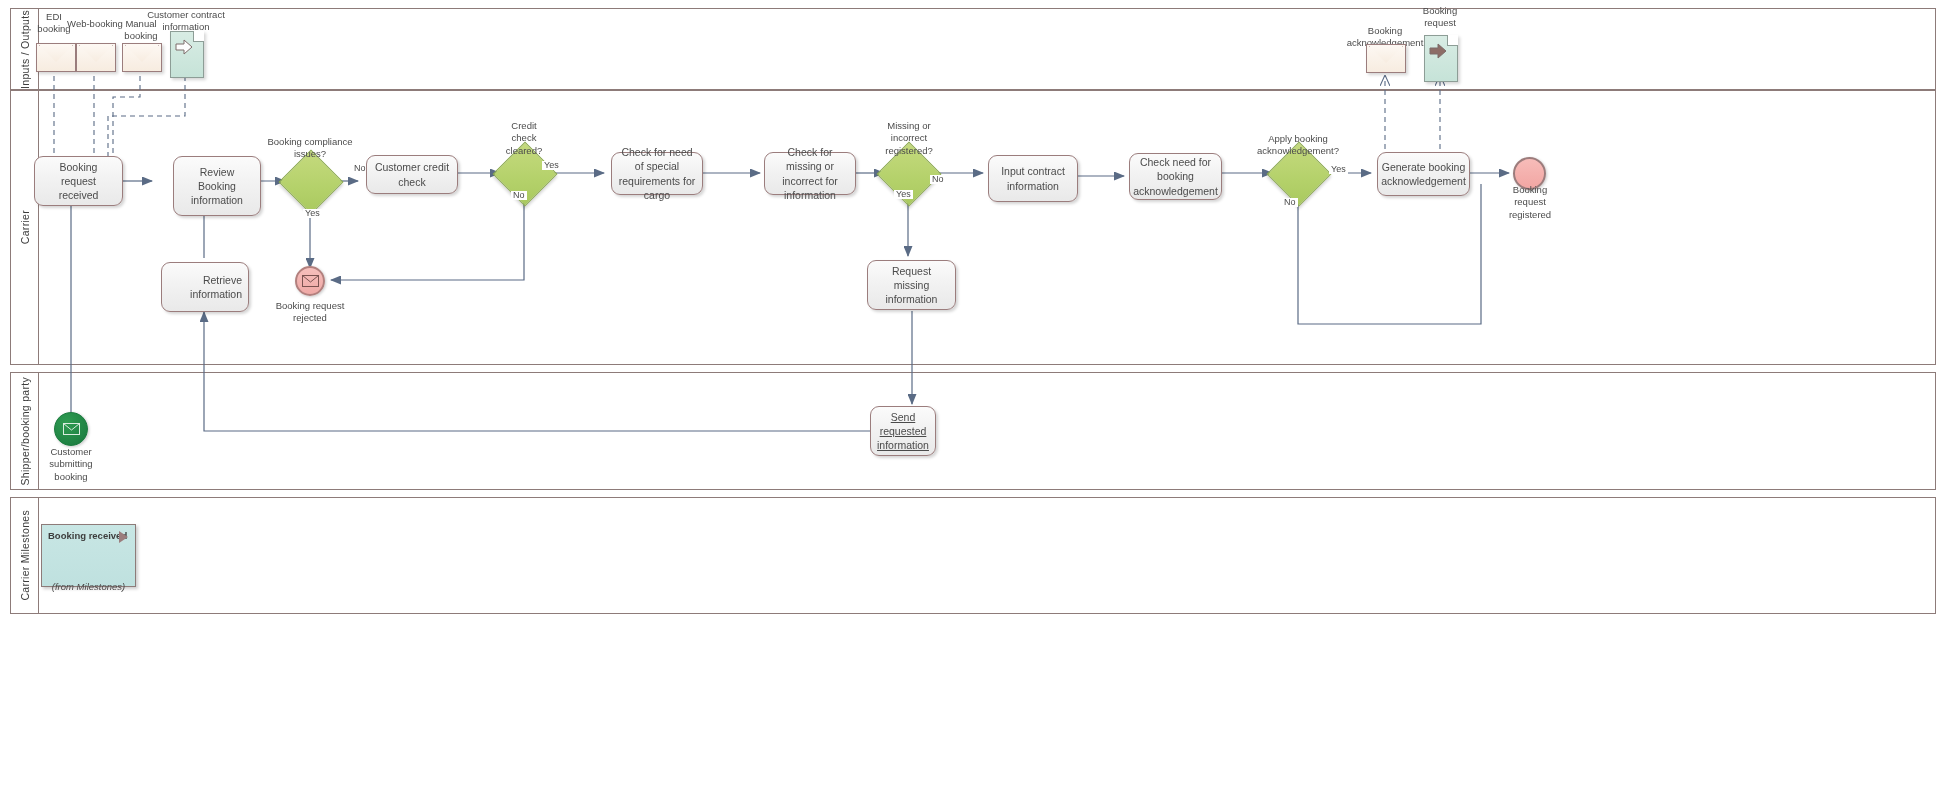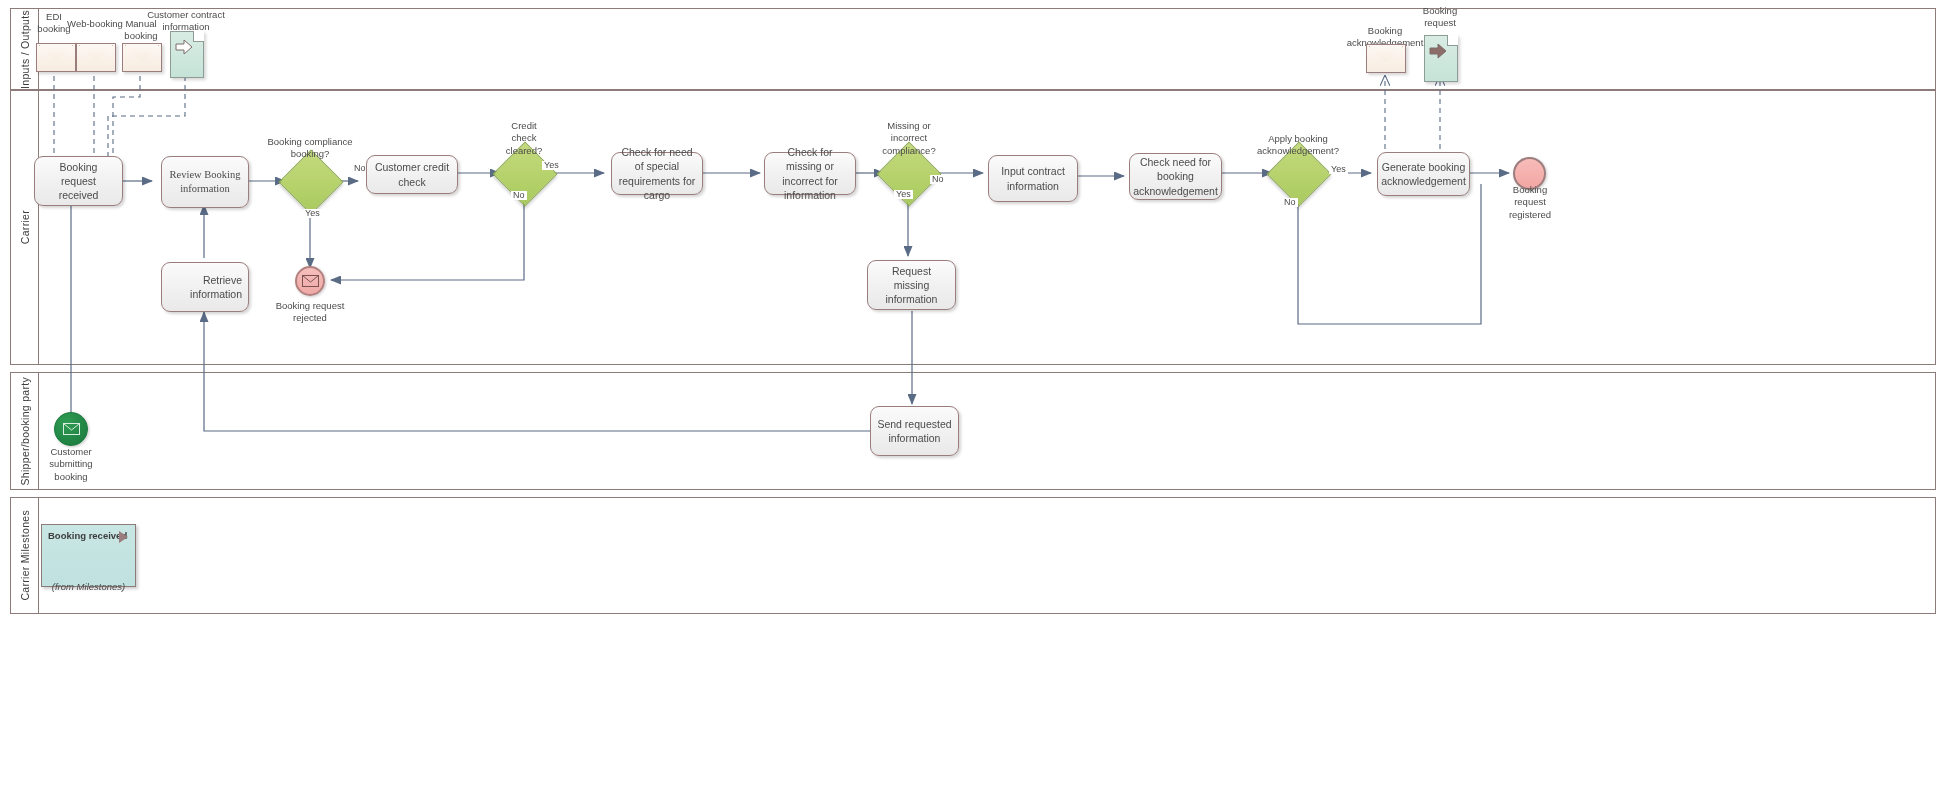--- a/index.html
+++ b/index.html
@@ -314,30 +314,30 @@
     <div class="docobj">
       <div class="dogear"></div>
       <svg width="32" height="45" viewBox="0 0 32 45" style="position:absolute;left:0;top:0;">
         <path d="M5,12 L13,12 L13,8 L21,15 L13,22 L13,18 L5,18 z" fill="#8d6d67" stroke="#7d6c6a" stroke-width="1"></path>
       </svg>
     </div>
   </div>
 
   <div class="node task" style="left:34px; top:156px; width:89px; height:50px;">Booking request received</div>
 
-  <div class="node task" style="left:161px; top:156px; width:88px; height:52px;font-family:Liberation Serif, serif;">Review Booking
+  <div class="node task" style="left:173px; top:156px; width:88px; height:60px;">Review Booking
 information</div>
 
   <div class="node task" style="left:161px; top:262px; width:88px; height:50px;text-align:right;">Retrieve information</div>
 
   <div class="gateway-wrap" style="left:288px; top:159px;">
     <div class="gateway"></div>
   </div>
   <div class="lbl" style="left:256px; top:136px; width:108px;">Booking compliance
-booking?</div>
+issues?</div>
   <div class="lbl-flow" style="left:352px; top:164px;">No</div>
   <div class="lbl-flow" style="left:303px; top:209px;">Yes</div>
 
   <div class="node event-circle event-end-msg" style="left:295px; top:266px;">
     <svg class="env-glyph" viewBox="0 0 17 12">
       <rect x="0.5" y="0.5" width="16" height="11" fill="none" stroke="#7a5250" stroke-width="1"></rect>
       <path d="M0.5,0.5 L8.5,7 L16.5,0.5" fill="none" stroke="#7a5250" stroke-width="1"></path>
     </svg>
   </div>
   <div class="lbl" style="left:266px; top:300px; width:88px;">Booking request
@@ -358,21 +358,21 @@
 requirements for cargo</div>
 
   <div class="node task" style="left:764px; top:152px; width:92px; height:43px;">Check for missing or
 incorrect for information</div>
 
   <div class="gateway-wrap" style="left:886px; top:151px;">
     <div class="gateway"></div>
   </div>
   <div class="lbl" style="left:864px; top:120px; width:90px;">Missing or
 incorrect
-compliance?</div>
+registered?</div>
   <div class="lbl-flow" style="left:930px; top:175px;">No</div>
   <div class="lbl-flow" style="left:894px; top:190px;">Yes</div>
 
   <div class="node task" style="left:867px; top:260px; width:89px; height:50px;">Request missing
 information</div>
 
   <div class="node task" style="left:988px; top:155px; width:90px; height:47px;">Input contract
 information</div>
 
   <div class="node task" style="left:1129px; top:153px; width:93px; height:47px;">Check need for booking
@@ -397,21 +397,21 @@
   <div class="node event-circle event-start-msg" style="left:54px; top:412px;">
     <svg class="env-glyph" viewBox="0 0 17 12">
       <rect x="0.5" y="0.5" width="16" height="11" fill="none" stroke="#d9ecdf" stroke-width="1"></rect>
       <path d="M0.5,0.5 L8.5,7 L16.5,0.5" fill="none" stroke="#d9ecdf" stroke-width="1"></path>
     </svg>
   </div>
   <div class="lbl" style="left:33px; top:446px; width:76px;">Customer
 submitting
 booking</div>
 
-  <div class="node task" style="left:870px; top:406px; width:89px; height:50px;">Send requested
+  <div class="node task" style="left:870px; top:406px; width:66px; height:50px;text-decoration:underline;">Send requested
 information</div>
 
   <div class="node milestone" style="left:41px; top:524px;">
     <span class="milestone-label">Booking received</span>
     <span class="milestone-arrow"></span>
   </div>
   <div class="lbl lbl-italic" style="left:41px; top:581px; width:95px;">(from Milestones)</div>
 
 </div>
 

